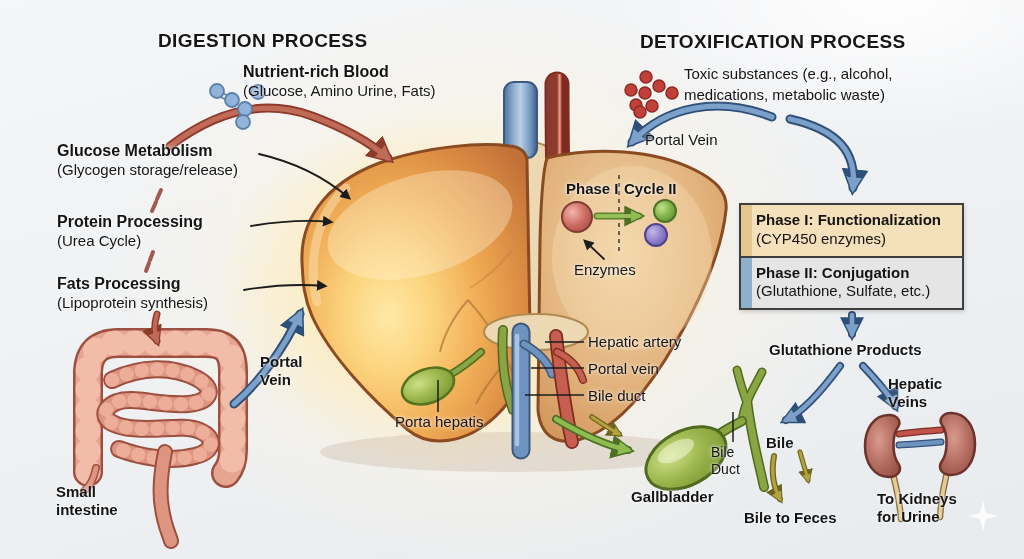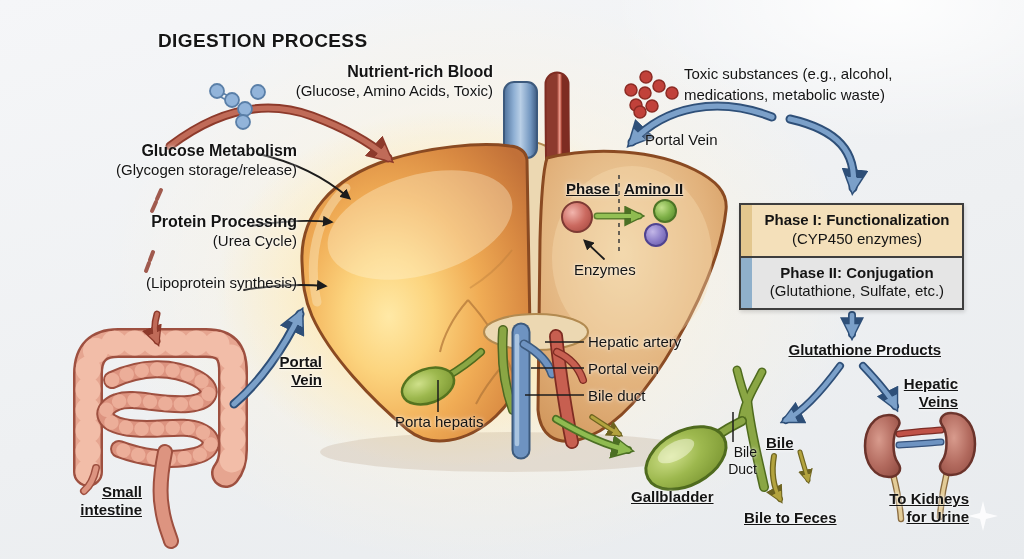--- a/index.html
+++ b/index.html
@@ -9,31 +9,31 @@
     background-image:
       radial-gradient(ellipse 300px 230px at 450px 290px, rgba(255,219,130,.85), rgba(255,233,175,.40) 55%, rgba(255,240,205,0) 78%),
       radial-gradient(ellipse 520px 400px at 480px 280px, rgba(255,244,219,.95), rgba(255,248,235,0) 72%),
       radial-gradient(ellipse 400px 200px at 85% 0%, rgba(255,255,255,.9), rgba(255,255,255,0) 70%),
       linear-gradient(165deg,#f5f6f8 0%,#eef0f2 55%,#e8ebee 100%);
     padding-left: 20px;
   }
   svg{position:absolute;left:0;top:0;}
   .lbl{position:absolute;line-height:1.22;
        text-shadow:0 0 3px rgba(255,255,255,.85),0 0 6px rgba(255,255,255,.6);}
-  .b{font-weight:700;text-decoration:underline;}
-  .ctr{text-align:right;}
+  .b{font-weight:700;}
+  .ctr{text-align:left;}
   .nw{white-space:nowrap;}
   .title{font-size:19px;font-weight:700;letter-spacing:.4px;color:#161616;}
   .heading{font-size:16px;font-weight:700;}
   .sub{font-size:15px;}
   .s15{font-size:15px;}
   .s14{font-size:14px;}
   .phasebox{position:absolute;left:739px;top:203px;width:221px;border:2px solid #3e3e3e;
             background:#fff;box-shadow:1px 2px 4px rgba(0,0,0,.15);}
-  .phase-row{position:relative;text-align:center;padding:6px 4px 7px 15px;}
+  .phase-row{position:relative;padding:6px 4px 7px 15px;}
   .phase-row .strip{position:absolute;left:0;top:0;bottom:0;width:11px;}
   .phase-row.p1{background:#f4e0ba;border-bottom:2px solid #3e3e3e;}
   .phase-row.p1 .strip{background:#e3c78e;}
   .phase-row.p2{background:#e5e5e5;}
   .phase-row.p2 .strip{background:#8fb0cb;}
   .phase-row .ph-h{font-size:15px;font-weight:700;line-height:1.25;}
   .phase-row .ph-d{font-size:15px;line-height:1.25;}
   .arrO{fill:none;stroke-linecap:round;}
 </style>
 </head>
@@ -291,35 +291,37 @@
     <path d="M531,368 L584,368"></path>
     <path d="M525,395 L584,395"></path>
     <path d="M438,380 L438,412"></path>
     <path d="M733,412 L733,442"></path>
   </g>
 
   <path d="M983,501 L986,513 L998,516 L986,519 L983,531 L980,519 L968,516 L980,513 Z" fill="#ffffff" opacity=".85"></path>
 </svg>
 
 <div class="lbl title nw" style="left:158px;top:29px">DIGESTION PROCESS</div>
+<div class="lbl title nw" style="left:640px;top:30px">DETOXIFICATION PROCESS</div>
 
 <div class="lbl ctr" style="left:243px;top:62px;width:250px">
   <div class="heading">Nutrient-rich Blood</div>
-  <div class="sub">(Glucose, Amino Acids, Toxic)</div>
+  <div class="sub">(Glucose, Amino Urine, Fats)</div>
 </div>
 
 <div class="lbl ctr" style="left:57px;top:212px;width:240px">
   <div class="heading">Protein Processing</div>
   <div class="sub">(Urea Cycle)</div>
 </div>
 <div class="lbl ctr" style="left:57px;top:141px;width:240px">
   <div class="heading">Glucose Metabolism</div>
   <div class="sub">(Glycogen storage/release)</div>
 </div>
 <div class="lbl ctr" style="left:57px;top:274px;width:240px">
+  <div class="heading">Fats Processing</div>
   <div class="sub">(Lipoprotein synthesis)</div>
 </div>
 
 <div class="lbl ctr b s15" style="left:260px;top:353px;width:62px">Portal Vein</div>
 <div class="lbl ctr b s15" style="left:56px;top:483px;width:86px">Small intestine</div>
 
 <div class="lbl s15" style="left:684px;top:63px;width:238px;line-height:1.4">Toxic substances (e.g., alcohol, medications, metabolic waste)</div>
 <div class="lbl s15 nw" style="left:645px;top:131px">Portal Vein</div>
 
 <div class="phasebox">
@@ -343,16 +345,16 @@
 <div class="lbl b s15 nw" style="left:744px;top:509px">Bile to Feces</div>
 <div class="lbl b s15 nw" style="left:631px;top:488px">Gallbladder</div>
 <div class="lbl ctr s14" style="left:711px;top:444px;width:46px">Bile Duct</div>
 
 <div class="lbl s15 nw" style="left:395px;top:413px">Porta hepatis</div>
 <div class="lbl s15 nw" style="left:588px;top:333px">Hepatic artery</div>
 <div class="lbl s15 nw" style="left:588px;top:360px">Portal vein</div>
 <div class="lbl s15 nw" style="left:588px;top:387px">Bile duct</div>
 
 <div class="lbl b s15 nw" style="left:566px;top:180px">Phase I</div>
-<div class="lbl b s15 nw" style="left:624px;top:180px">Amino II</div>
+<div class="lbl b s15 nw" style="left:624px;top:180px">Cycle II</div>
 <div class="lbl s15 nw" style="left:574px;top:261px">Enzymes</div>
 
 </div>
 
 </body></html>

